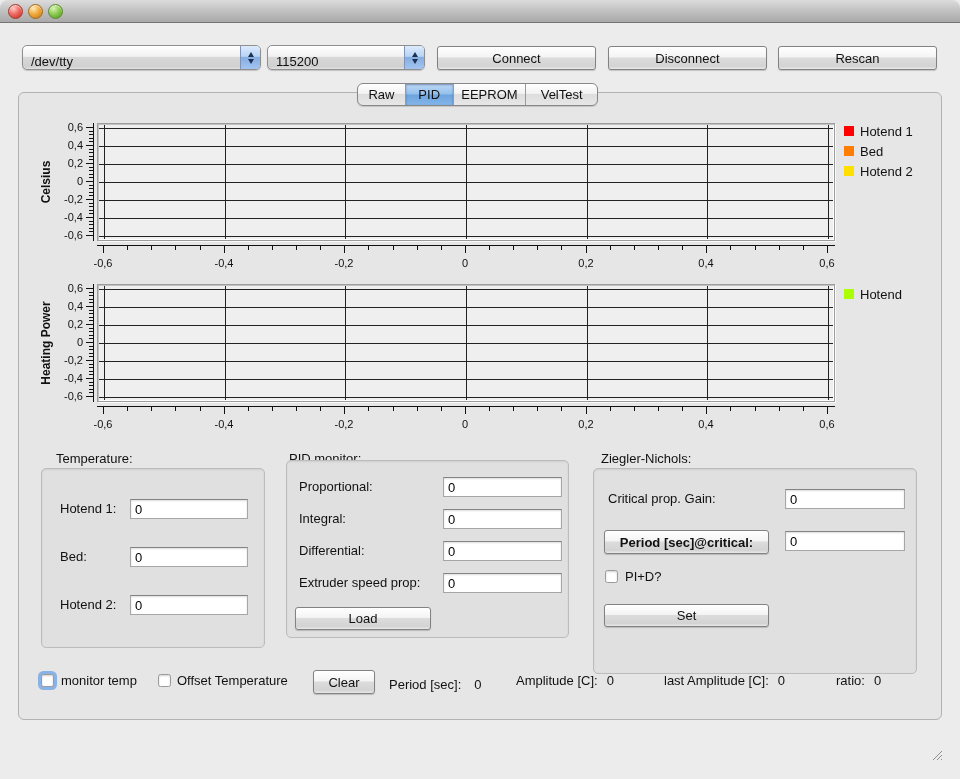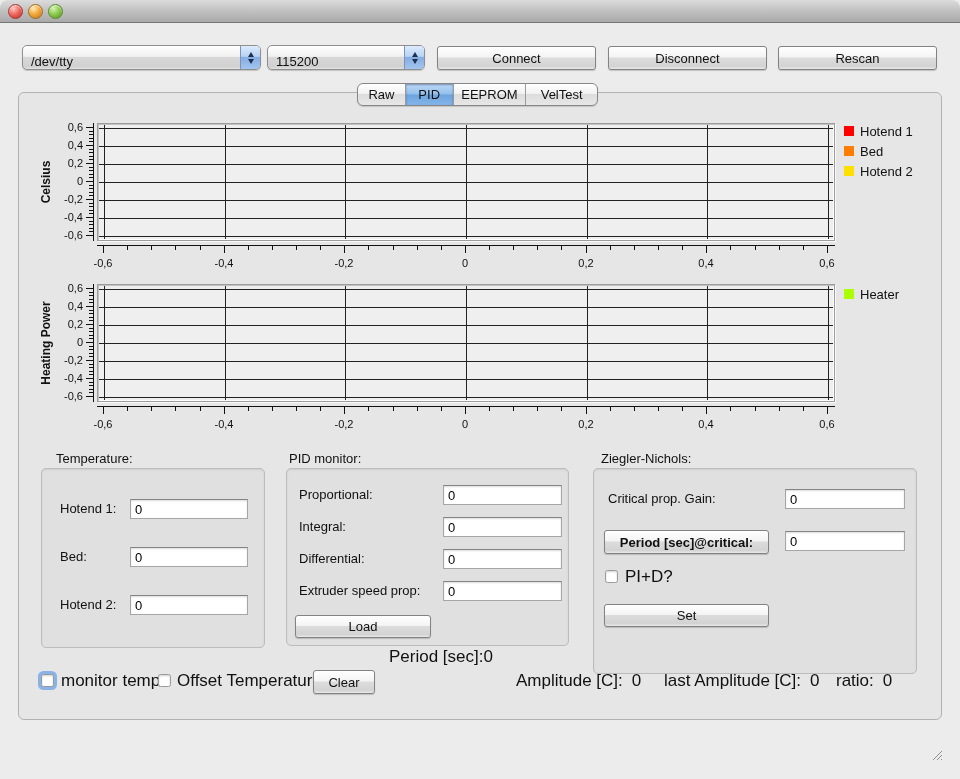--- a/index.html
+++ b/index.html
@@ -28,21 +28,21 @@
     background:linear-gradient(#dcebfd,#b7d3f4 45%,#85aee3 50%,#a3c4ef);
     display:flex;flex-direction:column;align-items:center;justify-content:center;gap:2px}
   .arr-up{width:0;height:0;border-left:3.5px solid transparent;border-right:3.5px solid transparent;border-bottom:5px solid #1d3050}
   .arr-dn{width:0;height:0;border-left:3.5px solid transparent;border-right:3.5px solid transparent;border-top:5px solid #1d3050}
   .field{box-sizing:border-box;border:1px solid #a6a6a6;border-top-color:#848484;background:#fff;
     box-shadow:inset 0 1px 2px rgba(0,0,0,.14);font-size:13px;font-family:"Liberation Sans",sans-serif;
     padding:0 0 0 4px;margin:0;outline:none}
   .cb{box-sizing:border-box;width:13px;height:13px;background:#fff;border:1px solid #9a9a9a;border-radius:2.5px;
     box-shadow:inset 0 1px 2px rgba(0,0,0,.18)}
   .cb.focus{box-shadow:0 0 0 3px rgba(120,168,230,.85),inset 0 1px 2px rgba(0,0,0,.18)}
-  .lbl{font-size:17px;line-height:17px;white-space:nowrap}
+  .lbl{font-size:13px;line-height:17px;white-space:nowrap}
 
   
   .panel{position:absolute;left:18px;top:92px;width:924px;height:628px;background:#e6e6e6;
     border:1px solid #b2b2b2;border-radius:6px;box-sizing:border-box}
   .tabbar{position:absolute;left:357px;top:83px;width:241px;height:23px;display:flex;
     border:1px solid #878787;border-radius:6px;overflow:hidden;box-sizing:border-box;
     background:linear-gradient(#ffffff,#f2f2f2 45%,#dddddd 50%,#e7e7e7);box-shadow:0 1px 1px rgba(0,0,0,.15);z-index:5}
   .tab{display:flex;align-items:center;justify-content:center;font-size:13px;border-left:1px solid #9a9a9a}
   .tab:first-child{border-left:none}
   .tab.sel{background:linear-gradient(#bedaf7,#93bfec 48%,#6da4de 52%,#83b4e8);
@@ -197,36 +197,36 @@
   <span class="xlab" style="left:54px;top:324px">-0,6</span>
   <span class="xlab" style="left:175px;top:324px">-0,4</span>
   <span class="xlab" style="left:295px;top:324px">-0,2</span>
   <span class="xlab" style="left:416px;top:324px">0</span>
   <span class="xlab" style="left:537px;top:324px">0,2</span>
   <span class="xlab" style="left:657px;top:324px">0,4</span>
   <span class="xlab" style="left:778px;top:324px">0,6</span>
   <div class="legend" style="top:191px">
     <div class="lrow">
       <span class="sw" style="background-color: rgb(170, 255, 0);"></span>
-      <span class="ltext">Heater</span>
+      <span class="ltext">Hotend</span>
     </div>
   </div>
 
   <span class="gtitle" style="left:37px;top:358px">Temperature:</span>
   <div class="gbox" style="left:22px;top:375px;width:224px;height:180px">
     <span class="rowlab" style="left:18px;top:30px">Hotend 1:</span>
     <input class="field abs" style="left: 88px; top: 30px; width: 118px; height: 20px;" value="0">
     <span class="rowlab" style="left:18px;top:78px">Bed:</span>
     <input class="field abs" style="left: 88px; top: 78px; width: 118px; height: 20px;" value="0">
     <span class="rowlab" style="left:18px;top:126px">Hotend 2:</span>
     <input class="field abs" style="left: 88px; top: 126px; width: 118px; height: 20px;" value="0">
   </div>
 
   <span class="gtitle" style="left:270px;top:358px">PID monitor:</span>
-  <div class="gbox" style="left:267px;top:375px;width:283px;height:178px">
+  <div class="gbox" style="left:267px;top:367px;width:283px;height:178px">
     <span class="rowlab" style="left:12px;top:16px">Proportional:</span>
     <input class="field abs" style="left: 156px; top: 16px; width: 119px; height: 20px;" value="0">
     <span class="rowlab" style="left:12px;top:48px">Integral:</span>
     <input class="field abs" style="left: 156px; top: 48px; width: 119px; height: 20px;" value="0">
     <span class="rowlab" style="left:12px;top:80px">Differential:</span>
     <input class="field abs" style="left: 156px; top: 80px; width: 119px; height: 20px;" value="0">
     <span class="rowlab" style="left:12px;top:112px">Extruder speed prop:</span>
     <input class="field abs" style="left: 156px; top: 112px; width: 119px; height: 20px;" value="0">
     <div class="pill abs" style="left:8px;top:146px;width:134px;height:21px">Load</div>
   </div>
@@ -240,21 +240,21 @@
     <span class="cb abs" style="left:11px;top:101px"></span>
     <span class="lbl abs" style="left:31px;top:99px">PI+D?</span>
     <div class="pill abs" style="left:10px;top:135px;width:163px;height:21px">Set</div>
   </div>
 
   <span class="cb focus abs" style="left:22px;top:581px"></span>
   <span class="lbl abs" style="left:42px;top:579px">monitor temp</span>
   <span class="cb abs" style="left:139px;top:581px"></span>
   <span class="lbl abs" style="left:158px;top:579px">Offset Temperature</span>
   <div class="pill abs" style="left:294px;top:577px;width:60px;height:22px">Clear</div>
-  <div class="abs" style="left:370px;top:555px;display:flex;gap:0">
+  <div class="abs" style="left:370px;top:583px;display:flex;gap:13px">
     <span class="lbl">Period [sec]:</span>
     <span class="lbl">0</span>
   </div>
   <div class="abs" style="left:497px;top:579px;display:flex;gap:9px">
     <span class="lbl">Amplitude [C]:</span>
     <span class="lbl">0</span>
   </div>
   <div class="abs" style="left:645px;top:579px;display:flex;gap:9px">
     <span class="lbl">last Amplitude [C]:</span>
     <span class="lbl">0</span>

